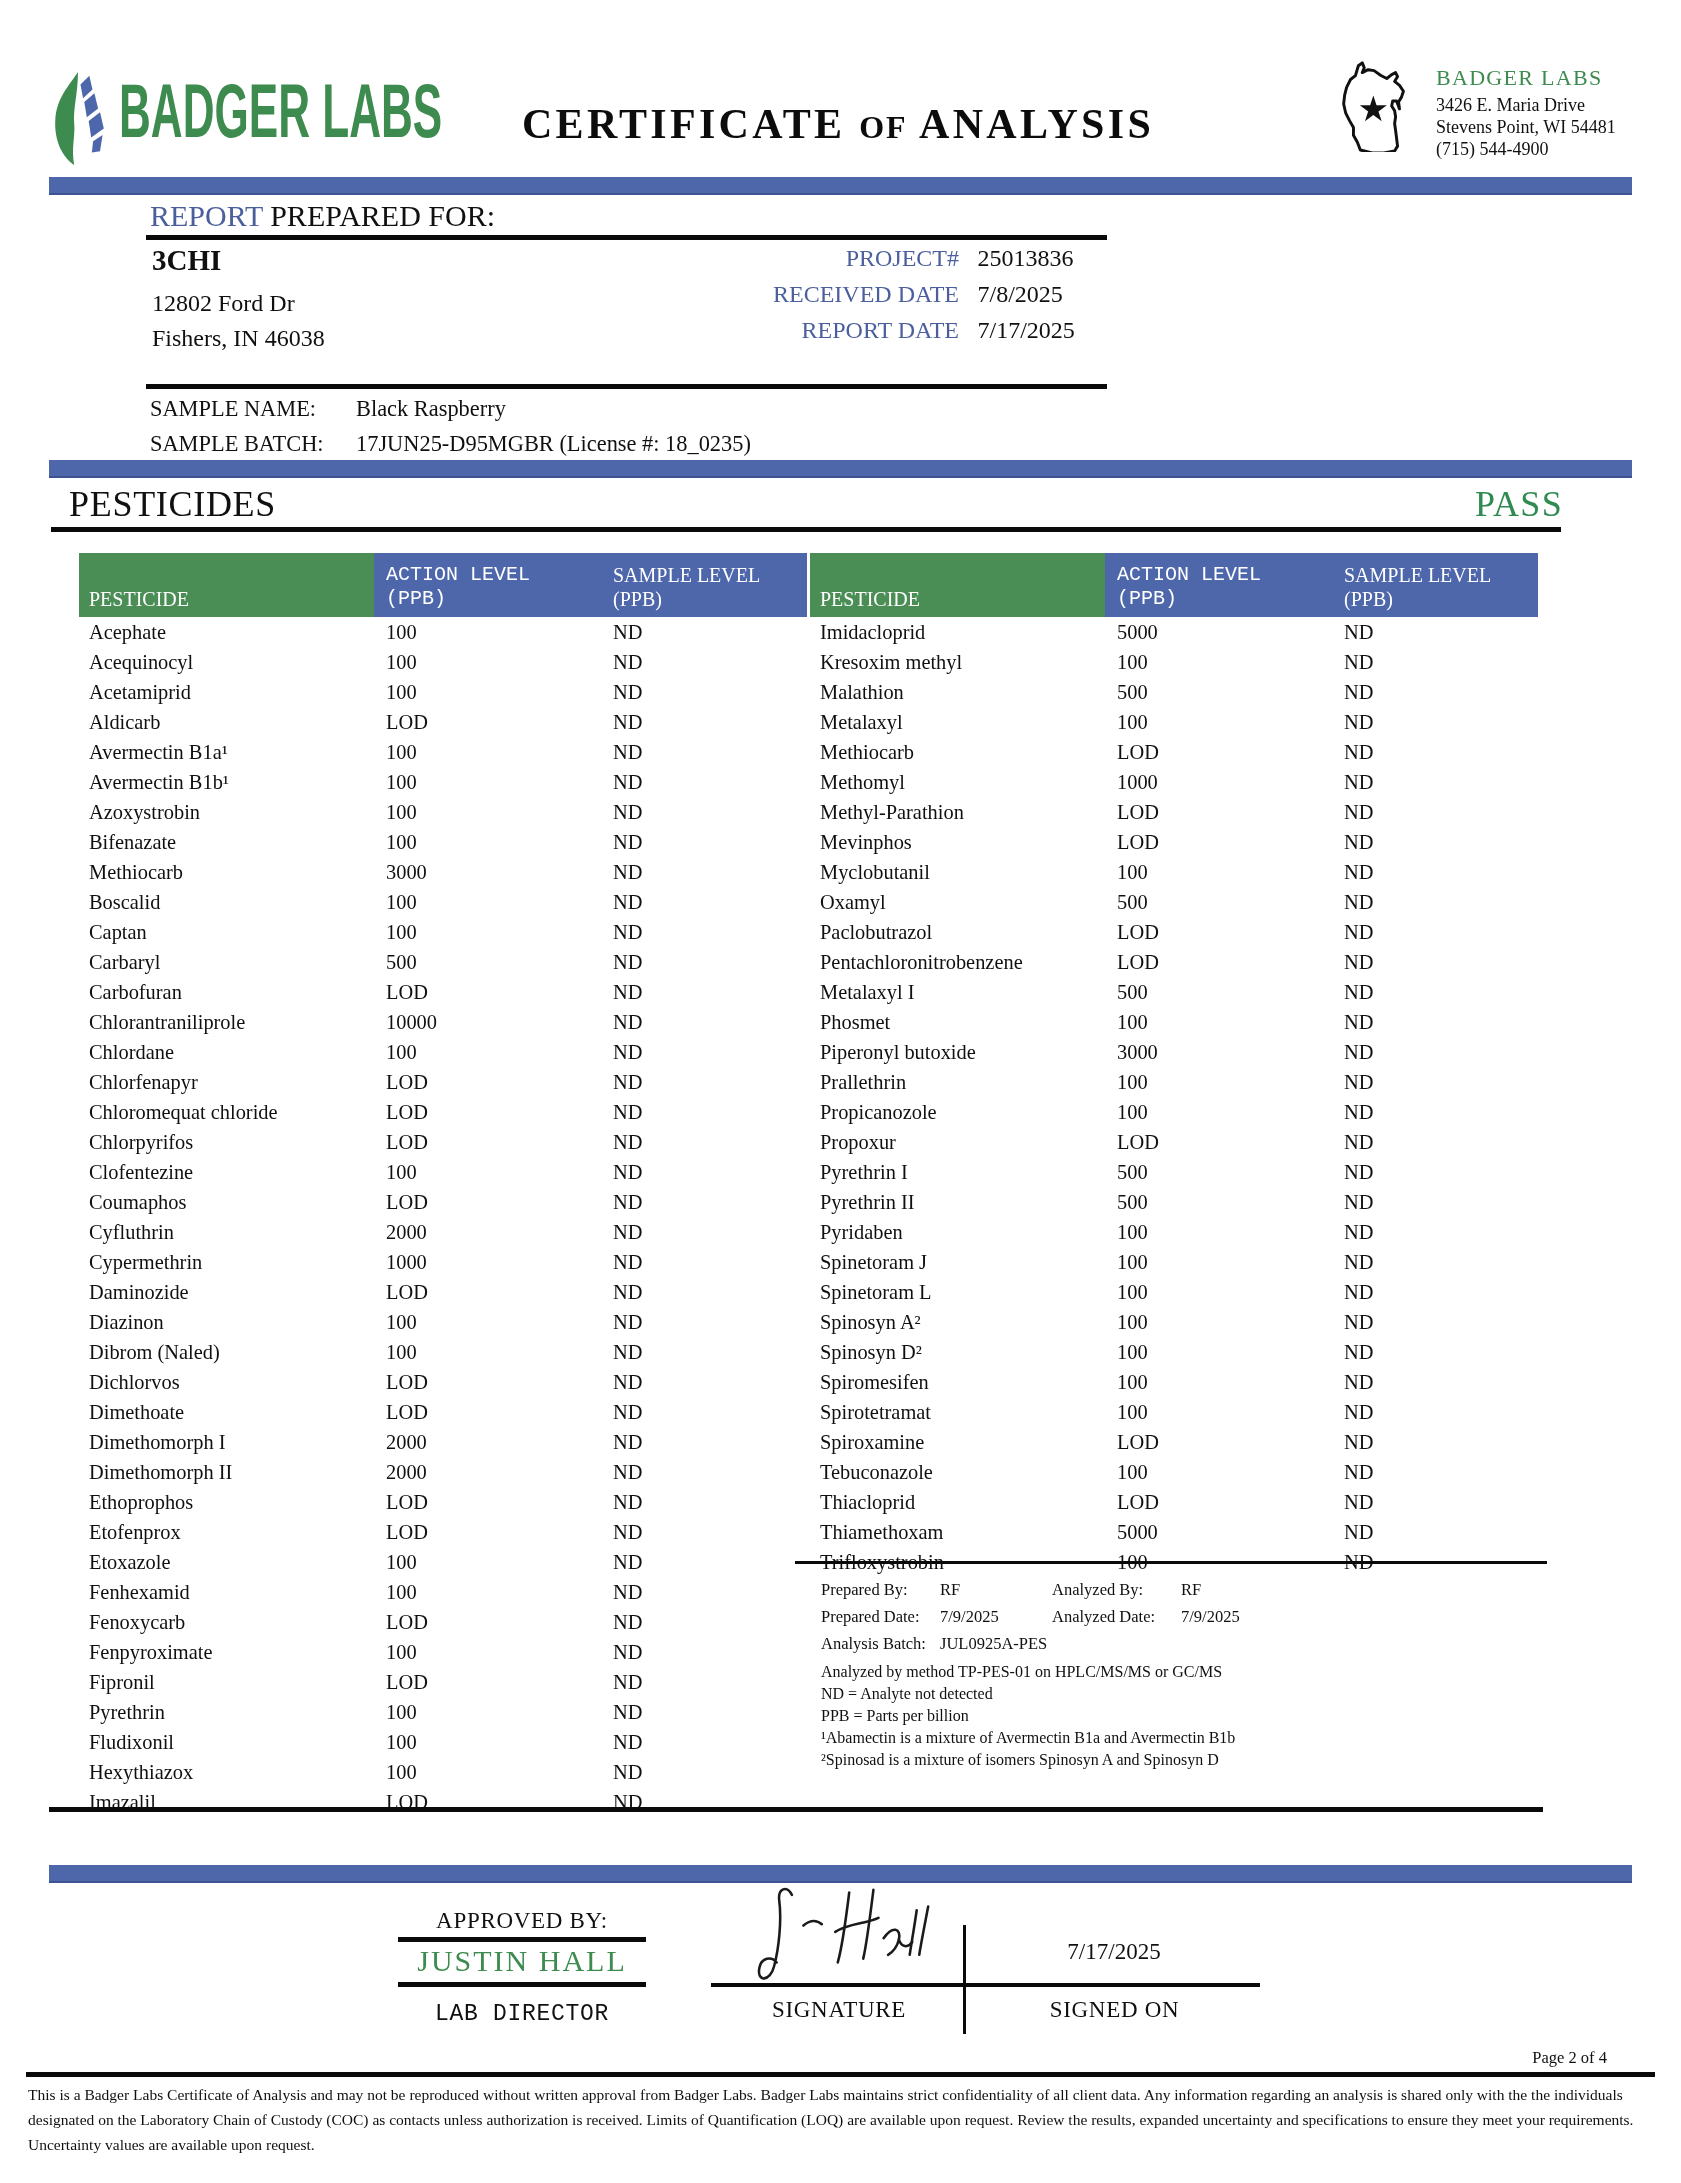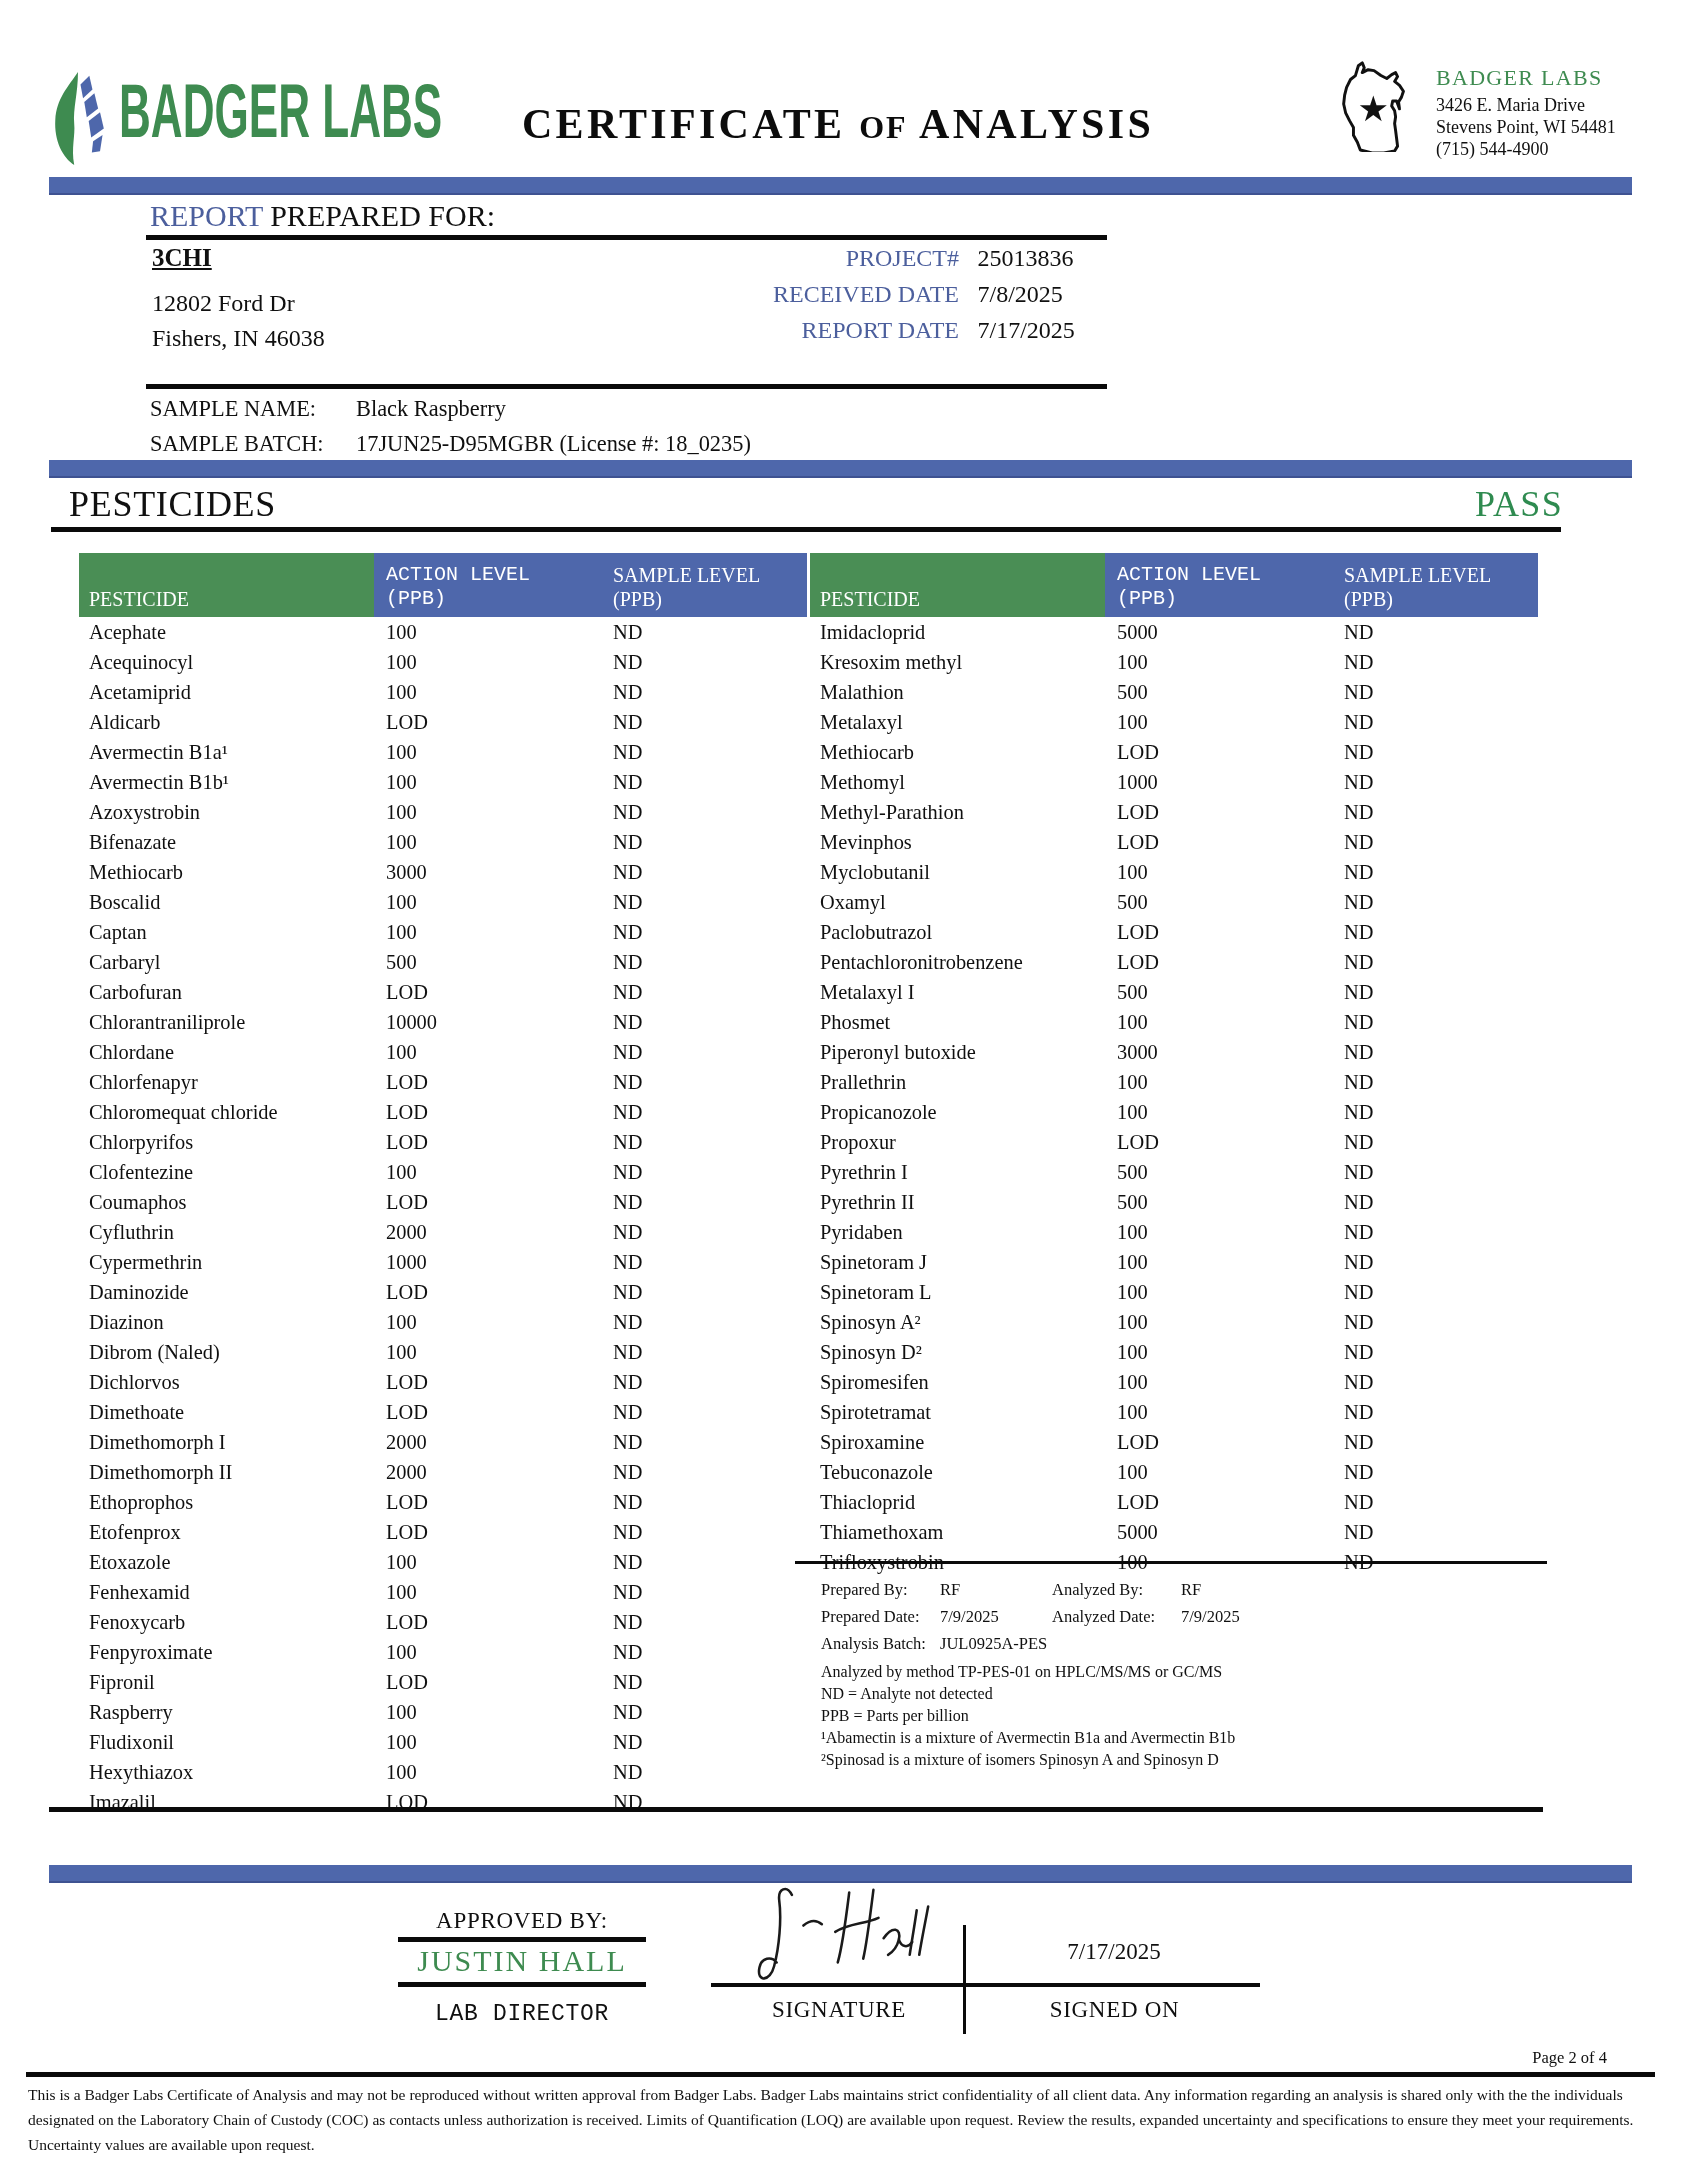--- a/index.html
+++ b/index.html
@@ -20,21 +20,21 @@
   .coa-title{position:absolute;left:462px;top:100px;width:752px;text-align:center;
     font-weight:bold;font-size:42px;letter-spacing:3.3px;white-space:nowrap;color:#0c0c0c;}
   .coa-title .of{font-size:32px;letter-spacing:2px;}
   .lab-block{position:absolute;left:1436px;top:65px;}
   .lab-name{color:var(--brand-green);font-size:22px;letter-spacing:1.3px;white-space:nowrap;}
   .lab-addr{font-size:18px;line-height:22px;margin-top:2.6px;white-space:nowrap;}
 
   
   .report-heading{position:absolute;left:150px;top:199px;font-size:30px;white-space:nowrap;}
   .report-heading .blue{color:var(--label-blue);}
-  .client-name{position:absolute;left:152px;top:244px;font-size:25px;font-weight:bold;text-decoration:underline;}
+  .client-name{position:absolute;left:152px;top:244px;font-size:29px;font-weight:bold;}
   .client-a1{position:absolute;left:152px;top:290px;font-size:24px;}
   .client-a2{position:absolute;left:152px;top:325px;font-size:24px;}
   .info-grid{position:absolute;left:593px;top:245px;width:514px;}
   .info-row{display:flex;height:36px;align-items:flex-start;}
   .info-label{width:366px;text-align:right;color:var(--label-blue);font-size:24px;white-space:nowrap;}
   .info-value{margin-left:18.5px;font-size:24px;white-space:nowrap;}
   .samp-label{position:absolute;left:150px;font-size:22.4px;white-space:nowrap;}
   .samp-value{position:absolute;left:356px;font-size:22.4px;white-space:nowrap;}
 
   
@@ -369,21 +369,21 @@
           <div class="c">ND</div>
         </div>
 
         <div class="trow">
           <div class="c">Fipronil</div>
           <div class="c">LOD</div>
           <div class="c">ND</div>
         </div>
 
         <div class="trow">
-          <div class="c">Raspberry</div>
+          <div class="c">Pyrethrin</div>
           <div class="c">100</div>
           <div class="c">ND</div>
         </div>
 
         <div class="trow">
           <div class="c">Fludixonil</div>
           <div class="c">100</div>
           <div class="c">ND</div>
         </div>
 

